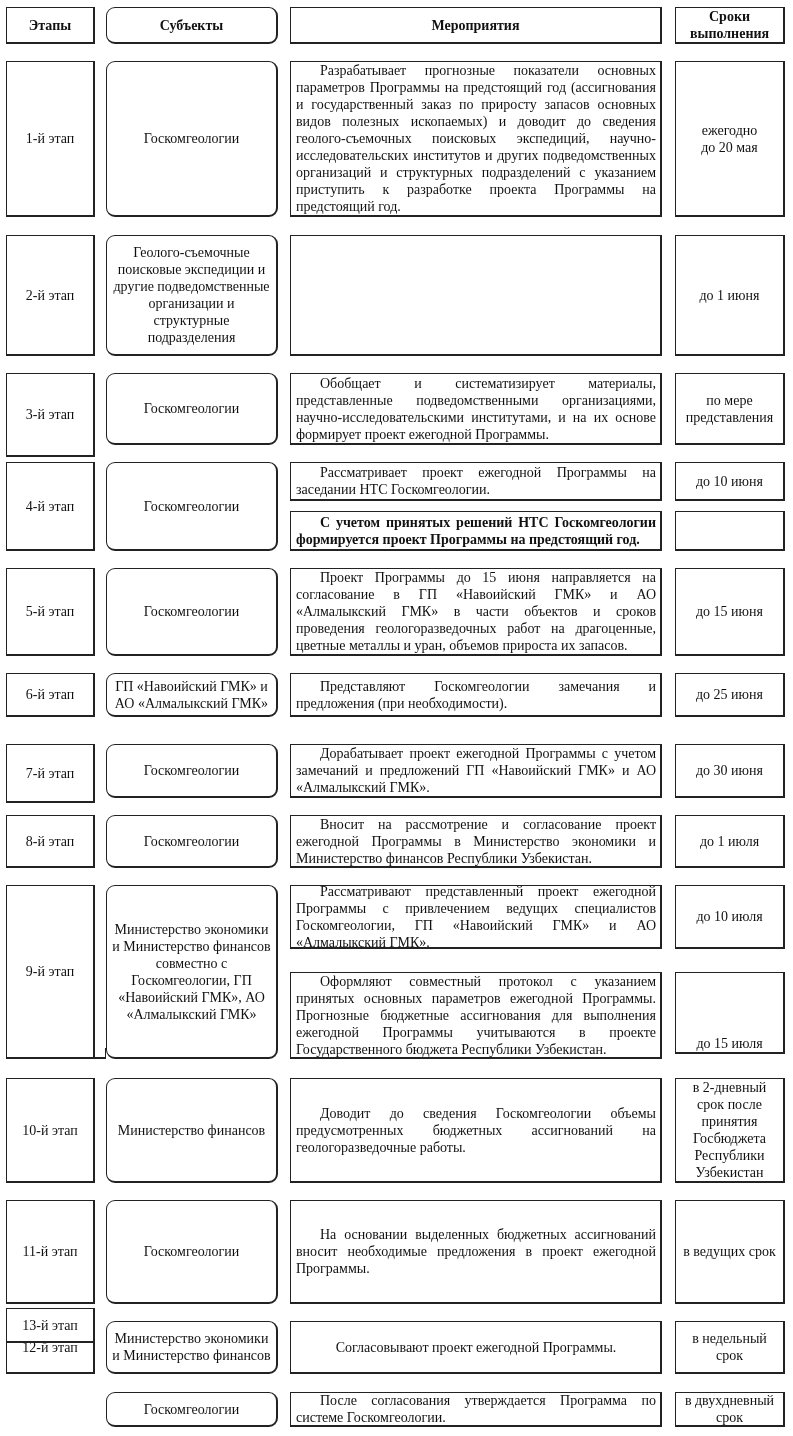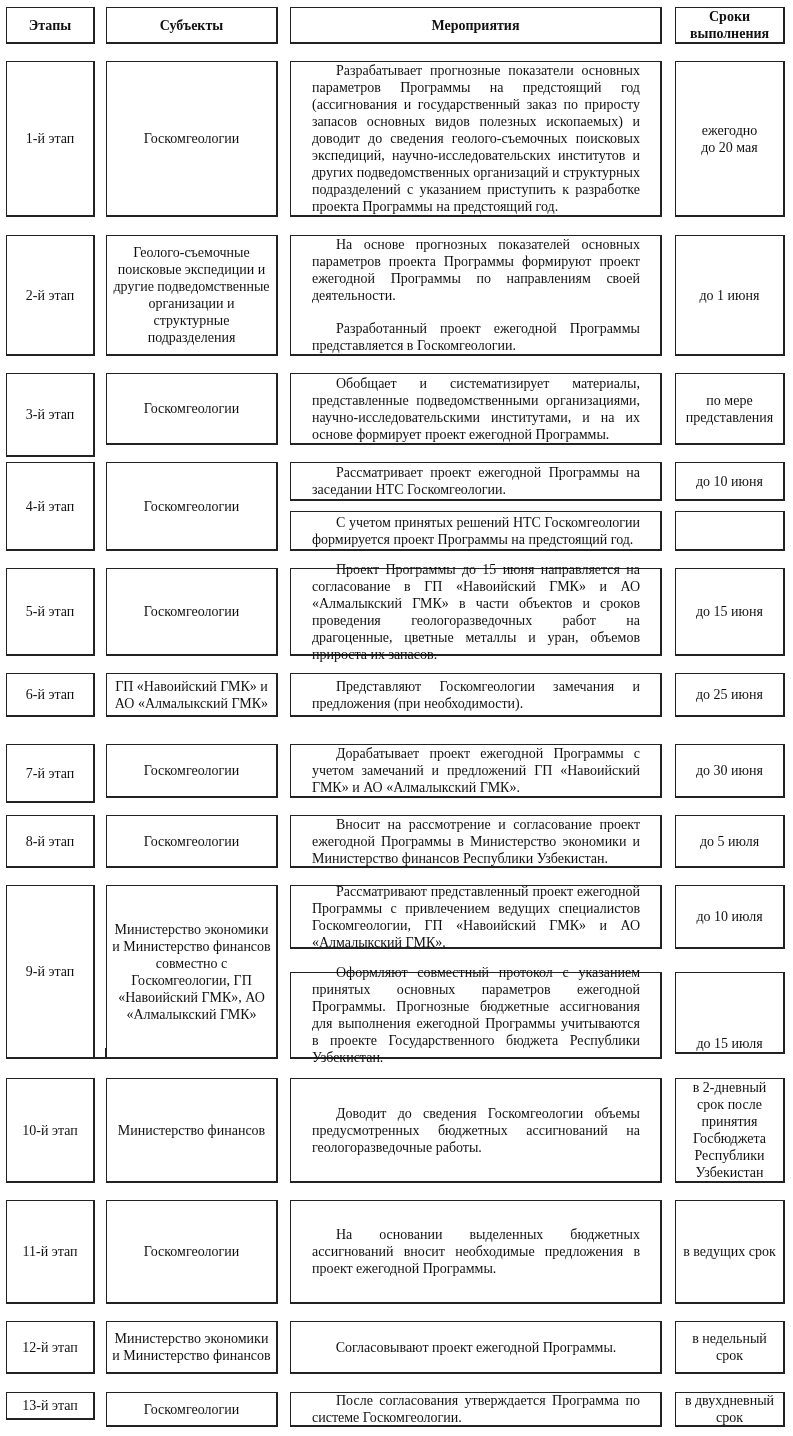--- a/index.html
+++ b/index.html
@@ -6,23 +6,23 @@
   body { width: 793px; height: 1436px; position: relative; overflow: hidden;
          font-family: "Liberation Serif", "DejaVu Serif", serif; color: #111; }
   .box { position: absolute; box-sizing: border-box; border: 1.5px solid #222;
          border-right-width: 2px; border-bottom-width: 2px; background: #fff;
          display: flex; align-items: center; justify-content: center; }
   .hdr { font-weight: bold; font-size: 14px; text-align: center; line-height: 17px; }
   .stage, .subj, .term { font-size: 14px; text-align: center; line-height: 17px; padding: 0 3px; }
   .act { font-size: 14px; line-height: 17px; text-align: justify; padding: 0 4px 0 5px;
          justify-content: flex-start; }
   .act-inner { width: 100%; }
-  .act p { margin: 16px; text-indent: 24px; text-align: justify; text-align-last: left; }
+  .act p { margin: 0; text-indent: 24px; text-align: justify; text-align-last: left; }
   .c1 { left: 6px;  width: 89px; }
-  .c2 { left: 106px; width: 172px; }
+  .c2 { left: 106px; width: 172px; border-radius: 9px; }
   .c3 { left: 290px; width: 372px; }
   .c4 { left: 675px; width: 110px; }
   .ml { white-space: pre-line; }
   .nub { position: absolute; left: 94px; top: 1048px; width: 12px; height: 11px;
          border-left: 1.5px solid #222; border-right: 1.5px solid #222; border-bottom: 2px solid #222; box-sizing: border-box; }
 </style>
 </head>
 <body>
 
 <div class="box hdr c1" style="top:7px;height:37px;">
@@ -53,22 +53,20 @@
 до 20 мая</span></div>
 
 <div class="box stage c1" style="top:235px;height:121px;">
     <span>2-й этап</span>
   </div>
 <div class="box subj c2" style="top:235px;height:121px;">
     <span>Геолого-съемочные поисковые экспедиции и другие подведомственные организации и структурные подразделения</span>
   </div>
 <div class="box act c3" style="top:235px;height:121px;">
     <div class="act-inner">
-      <p>На основе прогнозных показателей основных параметров проекта Программы формируют проект ежегодной Программы по направлениям своей деятельности.</p>
-      <p>Разработанный проект ежегодной Программы представляется в Госкомгеологии.</p>
     </div>
   </div>
 <div class="box term c4" style="top:235px;height:121px;">
     <span>до 1 июня</span>
   </div>
 
 <div class="box stage c1" style="top:373px;height:84px;">
     <span>3-й этап</span>
   </div>
 <div class="box subj c2" style="top:373px;height:72px;">
@@ -90,21 +88,21 @@
     <span>Госкомгеологии</span>
   </div>
 <div class="box act c3" style="top:462px;height:39px;">
     <div class="act-inner">
       <p>Рассматривает проект ежегодной Программы на заседании НТС Госкомгеологии.</p>
     </div>
   </div>
 <div class="box term c4" style="top:462px;height:39px;">
     <span>до 10 июня</span>
   </div>
-<div class="box act c3" style="top:511px;height:40px;">
+<div class="box act c3" style="top:511px;height:40px;font-weight:bold;">
     <div class="act-inner">
       <p>С учетом принятых решений НТС Госкомгеологии формируется проект Программы на предстоящий год.</p>
     </div>
   </div>
 <div class="box term c4" style="top:511px;height:40px;">
     <span></span>
   </div>
 
 <div class="box stage c1" style="top:568px;height:88px;">
     <span>5-й этап</span>
@@ -156,21 +154,21 @@
   </div>
 <div class="box subj c2" style="top:815px;height:53px;">
     <span>Госкомгеологии</span>
   </div>
 <div class="box act c3" style="top:815px;height:53px;">
     <div class="act-inner">
       <p>Вносит на рассмотрение и согласование проект ежегодной Программы в Министерство экономики и Министерство финансов Республики Узбекистан.</p>
     </div>
   </div>
 <div class="box term c4" style="top:815px;height:53px;">
-    <span>до 5 июля</span>
+    <span>до 1 июля</span>
   </div>
 
 <div class="box stage c1" style="top:885px;height:174px;">
     <span>9-й этап</span>
   </div>
 <div class="nub"></div>
 <div class="box subj c2" style="top:885px;height:174px;">
     <span>Министерство экономики и Министерство финансов совместно с Госкомгеологии, ГП «Навоийский ГМК», АО «Алмалыкский ГМК»</span>
   </div>
 <div class="box act c3" style="top:885px;height:64px;">
@@ -226,21 +224,21 @@
 <div class="box subj c2" style="top:1321px;height:53px;">
     <span>Министерство экономики и Министерство финансов</span>
   </div>
 <div class="box act c3" style="top:1321px;height:53px;justify-content:center;">
     <span>Согласовывают проект ежегодной Программы.</span>
   </div>
 <div class="box term c4" style="top:1321px;height:53px;">
     <span>в недельный срок</span>
   </div>
 
-<div class="box stage c1" style="top:1392px;height:28px;">
+<div class="box stage c1" style="top:1308px;height:35px;">
     <span>13-й этап</span>
   </div>
 <div class="box subj c2" style="top:1392px;height:35px;">
     <span>Госкомгеологии</span>
   </div>
 <div class="box act c3" style="top:1392px;height:35px;">
     <div class="act-inner">
       <p>После согласования утверждается Программа по системе Госкомгеологии.</p>
     </div>
   </div>

